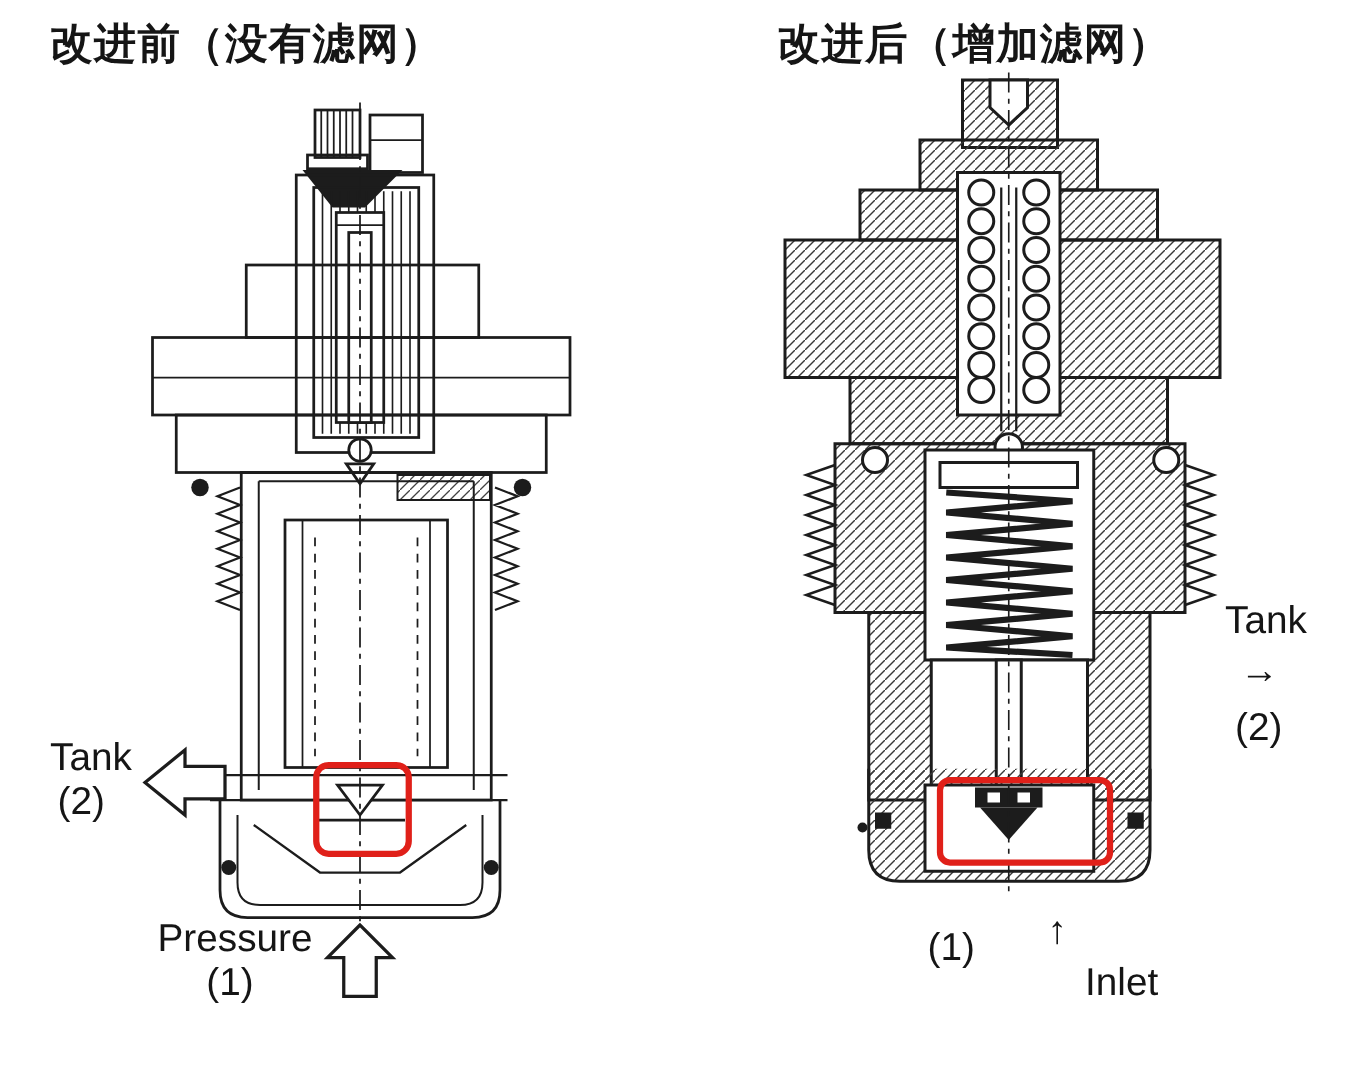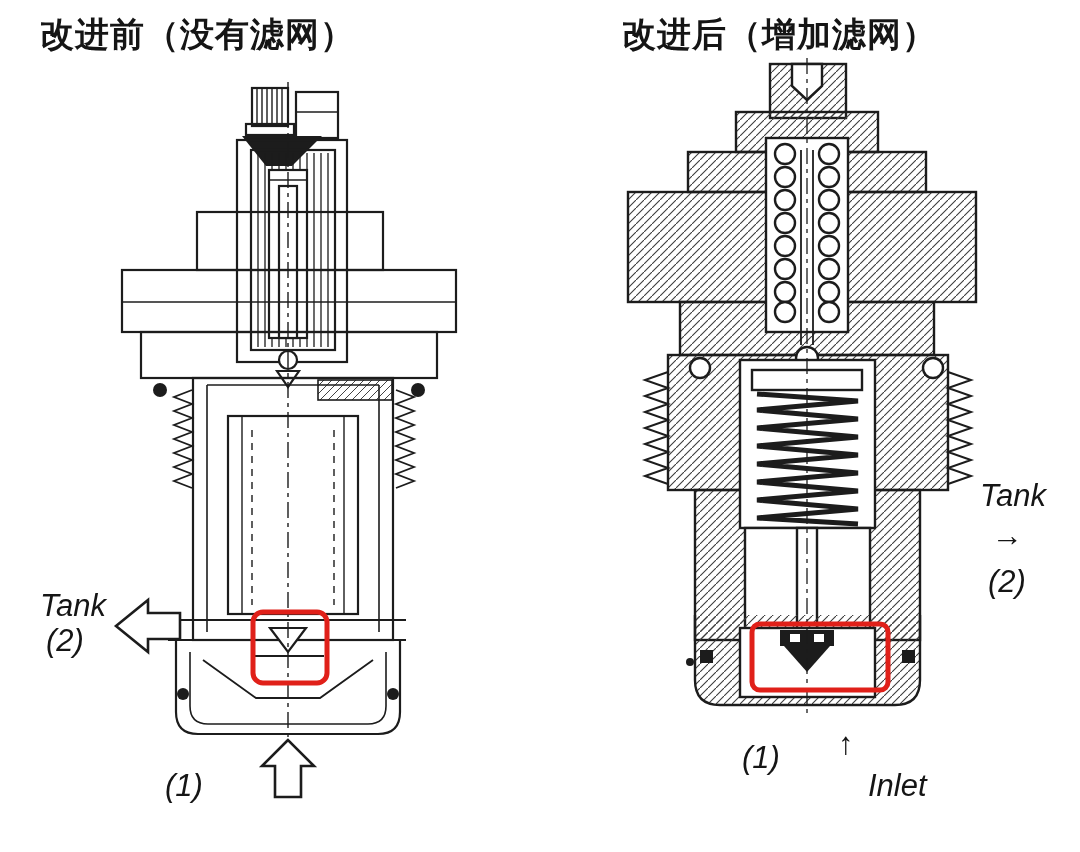--- a/index.html
+++ b/index.html
@@ -1,19 +1,19 @@
 <!DOCTYPE html>
 <html><head>
 <meta charset="utf-8">
 <style>
   html,body{margin:0;padding:0;background:#fff;}
   .page{position:relative;width:1080px;height:852px;background:#fff;overflow:hidden;
         font-family:"Liberation Sans", sans-serif;color:#111;}
   .title{position:absolute;font-size:34px;font-weight:700;letter-spacing:1px;color:#151515;white-space:nowrap;}
-  .lbl{position:absolute;font-size:29px;color:#151515;white-space:nowrap;font-style:italic;}
+  .lbl{position:absolute;font-size:29px;color:#151515;white-space:nowrap;}
   .lbl.big{font-size:31px;}
   svg{position:absolute;top:0;}
   .diagram-left{left:0;}
   .diagram-right{left:540px;}
 </style>
 </head>
 <body>
 
 <div class="page">
 
@@ -182,20 +182,21 @@
       </g>
 
       <line x1="267" y1="58" x2="267" y2="715" stroke-width="1.3" stroke-dasharray="16 5 4 5"></line>
 
       <rect x="212" y="624" width="136" height="66" rx="8" fill="none" stroke="#e02019" stroke-width="5"></rect>
     </g>
   </svg>
 
   <div class="lbl big" style="left:40px;top:588px;">Tank</div>
   <div class="lbl big" style="left:46px;top:623px;">(2)</div>
+  <div class="lbl big" style="left:126px;top:733px;">Pressure</div>
   <div class="lbl big" style="left:165px;top:768px;">(1)</div>
 
   <div class="lbl big" style="left:980px;top:478px;">Tank</div>
   <div class="lbl big" style="left:992px;top:518px;">→</div>
   <div class="lbl big" style="left:988px;top:564px;">(2)</div>
   <div class="lbl big" style="left:742px;top:740px;">(1)</div>
   <div class="lbl big" style="left:838px;top:726px;">↑</div>
   <div class="lbl big" style="left:868px;top:768px;">Inlet</div>
 
 </div>

